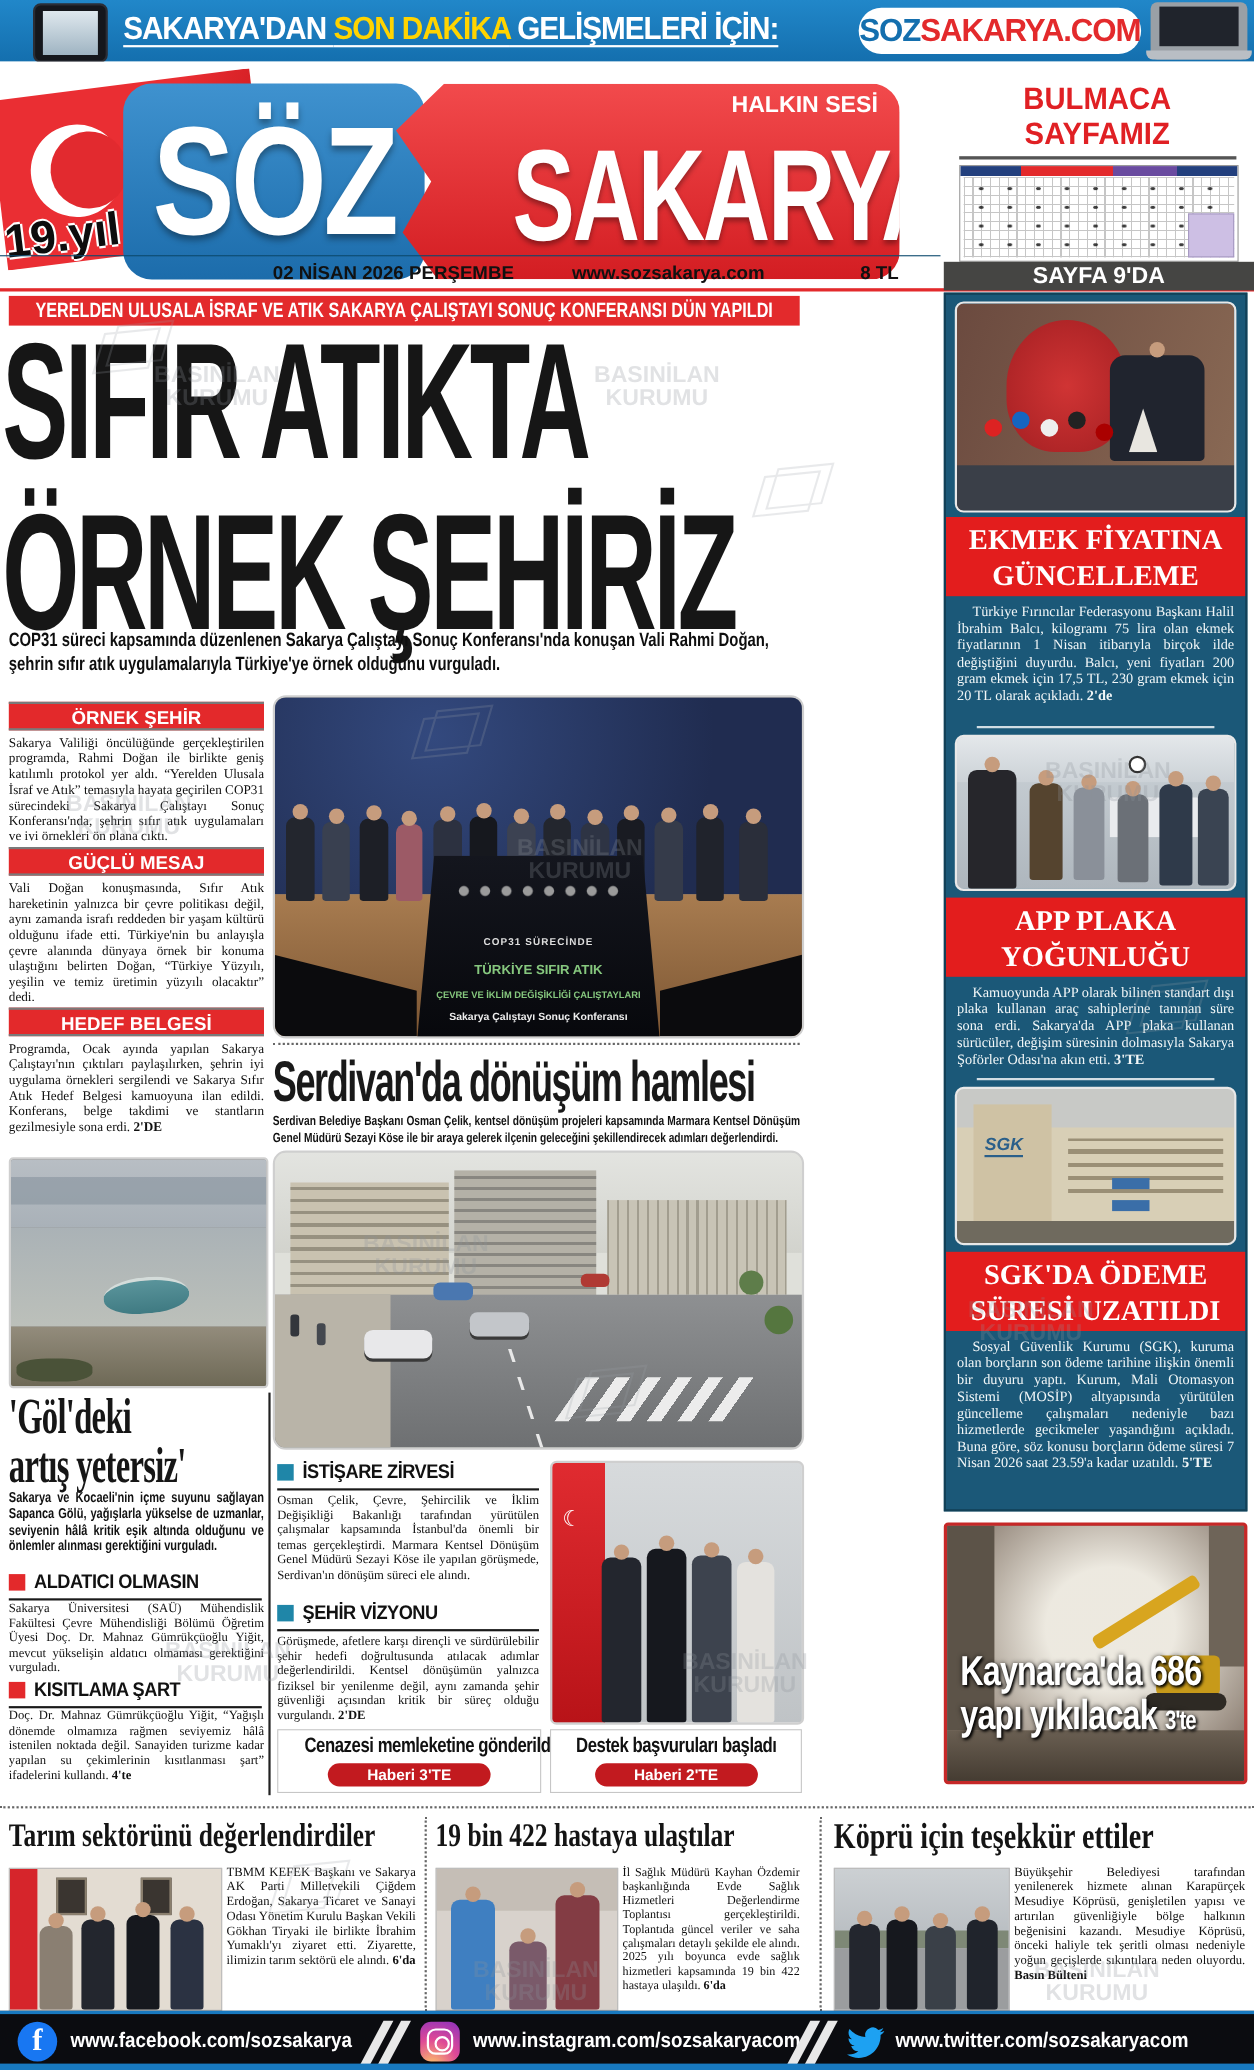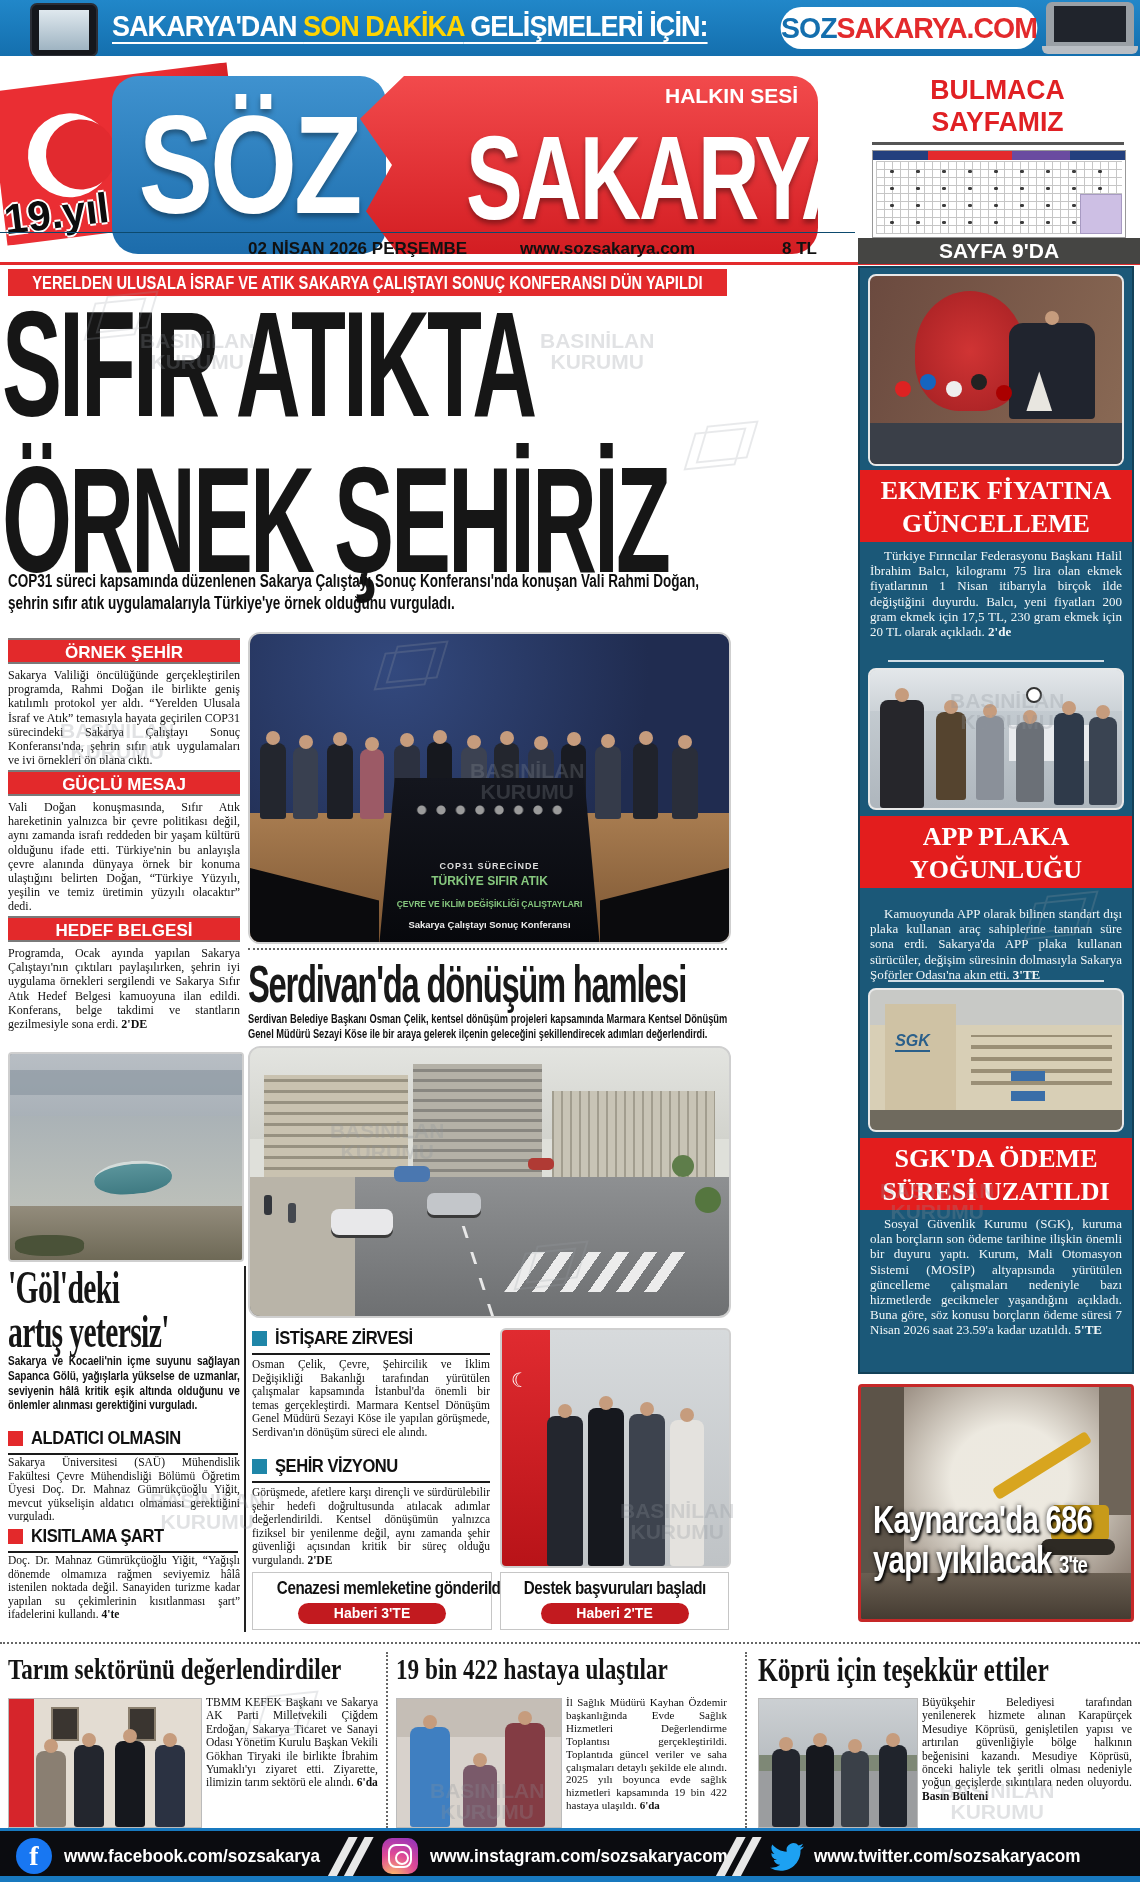--- a/index.html
+++ b/index.html
@@ -69,21 +69,21 @@
   
   .photo{border-radius:12px;border:2px solid #cfcfcf;overflow:hidden;background:#888;}
   #cphoto .bdrop{position:absolute;inset:0 0 42% 0;background:radial-gradient(circle at 30% 20%,#33497e,#202c50 70%);}
   #cphoto .floor{position:absolute;inset:58% 0 0 0;background:linear-gradient(#a87c50,#7c5633);}
   .fig{position:absolute;border-radius:8px 8px 3px 3px;}
   .fig:before{content:"";position:absolute;top:-12px;left:50%;transform:translateX(-50%);width:14px;height:14px;border-radius:50%;background:#c69c7d;}
   #cphoto .podium{position:absolute;left:27%;bottom:-2px;width:46%;height:54%;background:linear-gradient(#14161e,#07080c);
       clip-path:polygon(7% 0,93% 0,100% 100%,0 100%);}
   #cphoto .logos{position:absolute;left:15%;top:16%;width:70%;height:12px;
       background-image:radial-gradient(circle,#9b9b9b 4px,transparent 5px);background-size:12.5% 100%;background-repeat:repeat-x;}
-  .pod1{position:absolute;left:0;right:0;top:44%;text-align:center;color:#ddd;font-weight:bold;font-size:9px;letter-spacing:1px;margin-top:10px;}
+  .pod1{position:absolute;left:0;right:0;top:44%;text-align:center;color:#ddd;font-weight:bold;font-size:9px;letter-spacing:1px;}
   .pod2{position:absolute;left:0;right:0;top:58%;text-align:center;color:#86c77e;font-weight:700;font-size:12px;}
   .pod3{position:absolute;left:0;right:0;top:73%;text-align:center;color:#86c77e;font-weight:bold;font-size:8.5px;}
   .pod4{position:absolute;left:0;right:0;top:85%;text-align:center;color:#eee;font-weight:bold;font-size:9.5px;}
   .spk{position:absolute;bottom:0;width:135px;height:92px;background:#0b0b0d;}
   
   .shead{display:flex;align-items:center;gap:8px;border-bottom:2px solid #1a1a1a;padding-bottom:4px;}
   .shead .sq{width:15px;height:15px;background:#e3292b;flex:0 0 auto;}
   .shead.teal .sq{background:#1f86a8;}
   .shead .tx{font-weight:900;font-size:18px;letter-spacing:-.5px;transform:scaleX(.92);transform-origin:0 50%;white-space:nowrap;}
   
@@ -344,21 +344,21 @@
       <div class="fig" style="left:26%;bottom:6%;width:30px;height:88px;background:#55442f;"></div>
       <div class="fig" style="left:42%;bottom:6%;width:28px;height:84px;background:#8a9099;"></div>
       <div class="fig" style="left:58%;bottom:4%;width:28px;height:80px;background:#6b7077;"></div>
       <div class="fig" style="left:73%;bottom:2%;width:30px;height:92px;background:#2f3a4a;"></div>
       <div class="fig" style="left:87%;bottom:2%;width:28px;height:88px;background:#3a4452;"></div>
     </div>
     <div class="sband" style="top:548px;">
         <div>APP PLAKA</div>
         <div>YOĞUNLUĞU</div>
       </div>
-    <div class="stext" style="top:626px;height:80px;overflow:hidden;margin-top:12px;"><span>Kamuoyunda APP olarak bilinen standart dışı plaka kullanan araç sahiplerine tanınan süre sona erdi. Sakarya'da APP plaka kullanan sürücüler, değişim süresinin dolmasıyla Sakarya Şoförler Odası'na akın etti.</span> <span class="ref">3'TE</span></div>
+    <div class="stext" style="top:626px;height:80px;overflow:hidden;"><span>Kamuoyunda APP olarak bilinen standart dışı plaka kullanan araç sahiplerine tanınan süre sona erdi. Sakarya'da APP plaka kullanan sürücüler, değişim süresinin dolmasıyla Sakarya Şoförler Odası'na akın etti.</span> <span class="ref">3'TE</span></div>
     <div class="sdiv" style="top:712px;"></div>
 
     <div class="sphoto" style="top:720px;height:144px;background:#c8c9c6;">
       <div class="abs" style="left:0;top:25%;width:100%;height:62%;background:#d8cfb6;"></div>
       <div class="abs" style="left:6%;top:10%;width:28%;height:76%;background:#cfc2a4;"></div>
       <div class="abs" style="left:40%;top:32%;width:56%;height:36%;background-image:repeating-linear-gradient(0deg,#9a8f76 0 4px,transparent 4px 12px);"></div>
       <div class="abs" style="left:10%;top:30%;color:#2a5f8a;font-weight:900;font-style:italic;font-size:16px;border-bottom:2px solid #2a5f8a;">SGK</div>
       <div class="abs" style="left:56%;top:58%;width:34px;height:10px;background:#3a6ea8;"></div>
       <div class="abs" style="left:56%;top:72%;width:34px;height:10px;background:#3a6ea8;"></div>
       <div class="abs" style="left:0;bottom:0;width:100%;height:14%;background:#6f6a5e;"></div>

